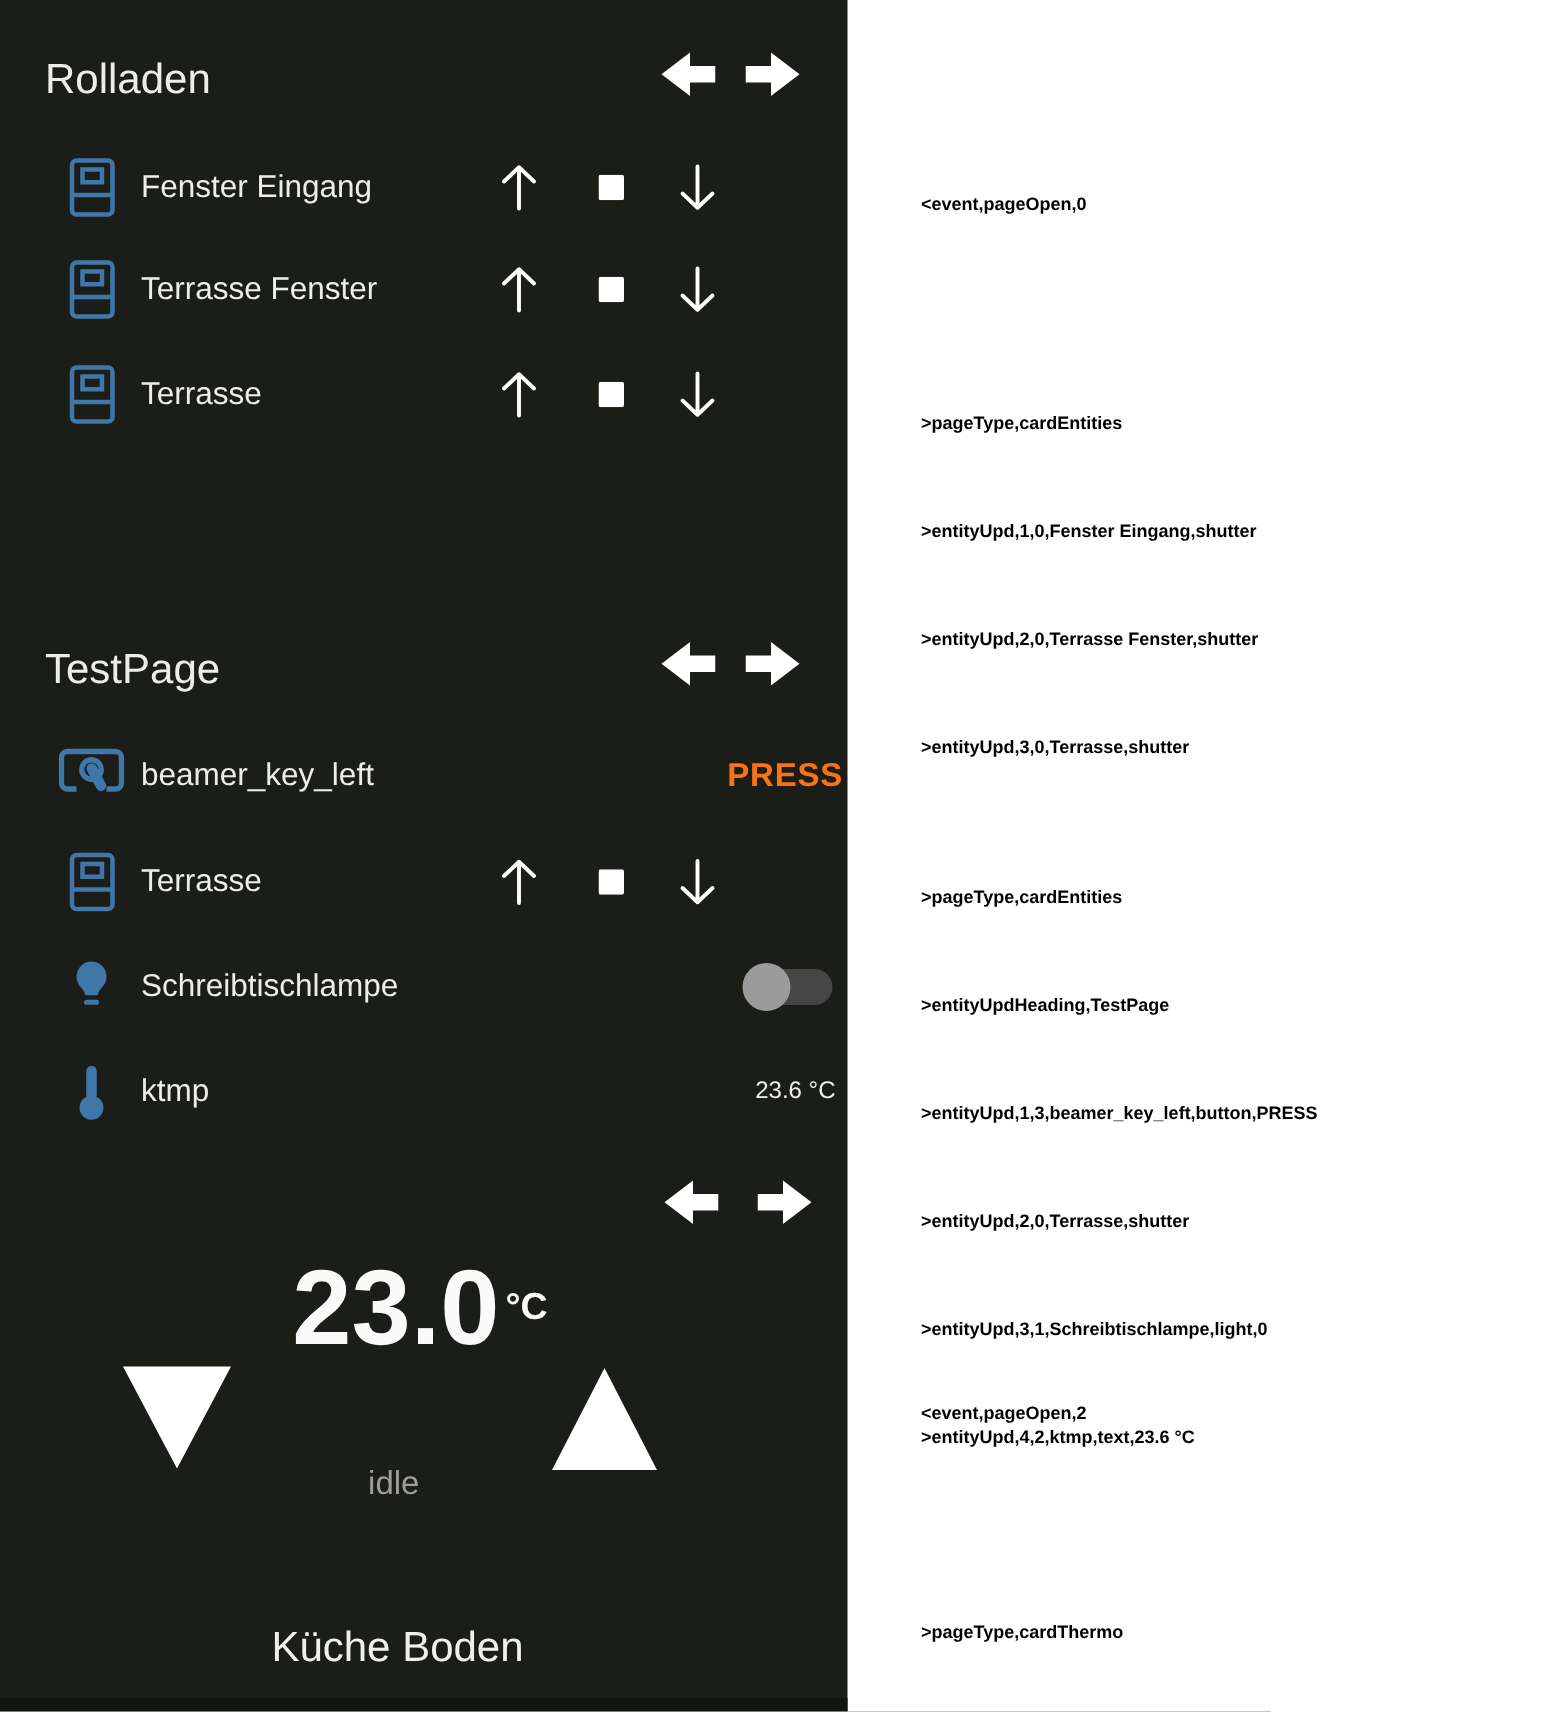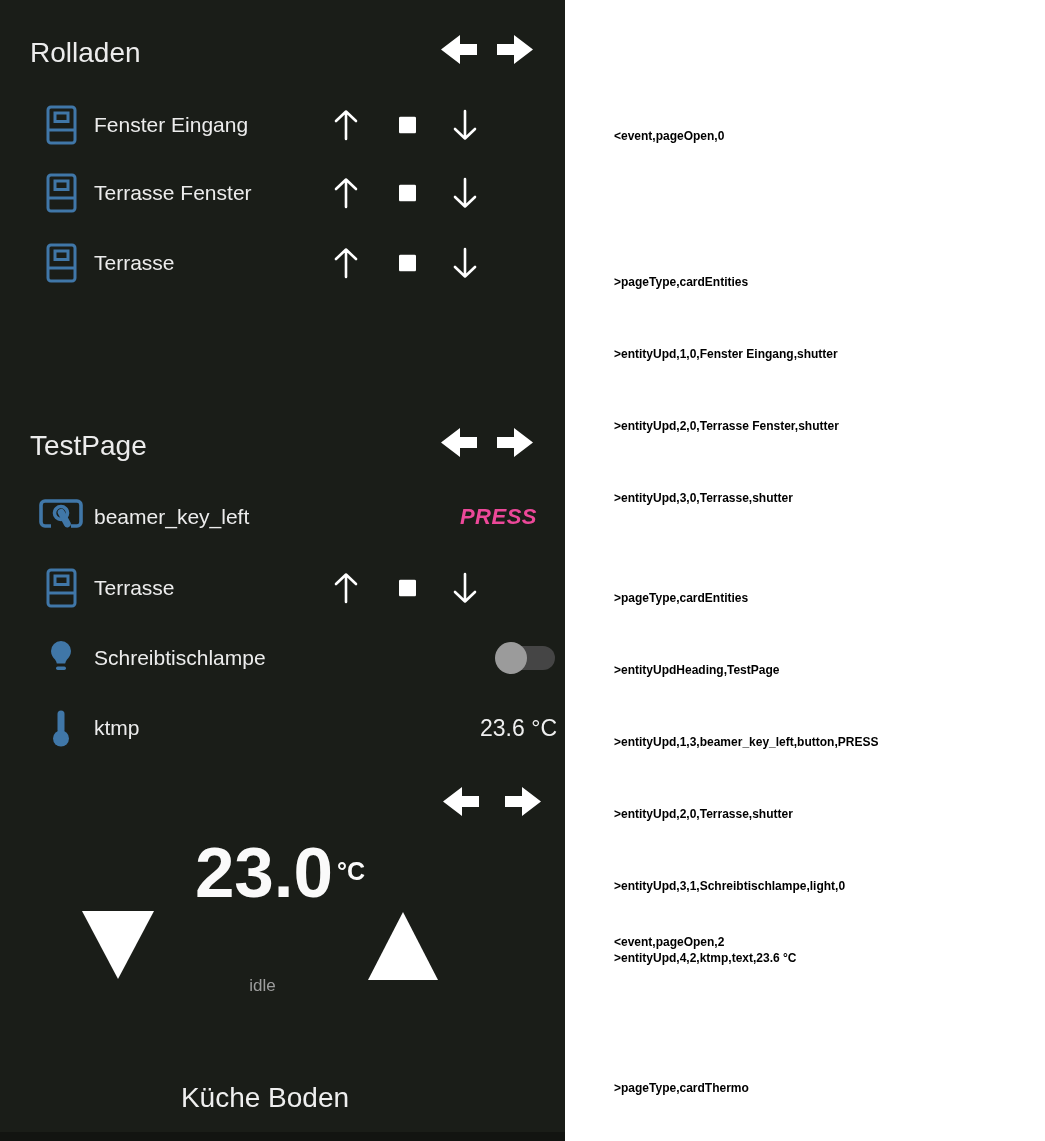--- a/index.html
+++ b/index.html
@@ -20,23 +20,23 @@
            width:46px; height:42px; display:flex; align-items:center; justify-content:center; }
   .elabel { position:absolute; left:94px; top:50%; transform:translateY(-50%);
             color:#ececec; font-size:21px; white-space:nowrap; }
   .ctl { position:absolute; top:50%; transform:translateY(-50%); display:flex;
          align-items:center; justify-content:center; cursor:pointer; }
   .ctl-up   { left:332px; width:28px; }
   .ctl-stop { left:399px; width:17px; }
   .ctl-down { left:451px; width:28px; }
 
   .evalue { position:absolute; right:35px; top:50%; transform:translateY(-50%);
-            color:#efefef; font-size:23px; white-space:nowrap;margin-left:28px; }
-  .press  { position:absolute; right:55px; top:50%; transform:translateY(-50%);
-            color:#ec4899; font-size:22px; font-weight:600; letter-spacing:0.5px; cursor:pointer;font-style:italic; }
+            color:#efefef; font-size:16px; white-space:nowrap;margin-left:28px; }
+  .press  { position:absolute; right:30px; top:50%; transform:translateY(-50%);
+            color:#f97316; font-size:22px; font-weight:600; letter-spacing:0.5px; cursor:pointer; }
 
   .toggle { position:absolute; right:37px; top:50%; transform:translateY(-50%);
             width:57px; height:24px; cursor:pointer; }
   .toggle .track { position:absolute; left:0; top:0; width:57px; height:24px;
                    border-radius:12px; background:#454545; }
   .toggle .knob  { position:absolute; left:-3px; top:-4px; width:32px; height:32px;
                    border-radius:50%; background:#9b9b9b; }
 
   
   .bigtemp { position:absolute; left:120px; top:834px; width:320px; text-align:center;
@@ -44,21 +44,21 @@
   .bigtemp .unit { font-size:25px; font-weight:bold; vertical-align:top;
                    position:relative; top:-2px; margin-left:4px; }
   .tri { position:absolute; width:0; height:0; cursor:pointer; }
   .tri-down { left:82px;  top:911px; border-left:36px solid transparent;
               border-right:36px solid transparent; border-top:68px solid #ffffff; }
   .tri-up   { left:368px; top:912px; border-left:35px solid transparent;
               border-right:35px solid transparent; border-bottom:68px solid #ffffff; }
   .setpoint { position:absolute; left:150px; top:944px; width:225px; text-align:center;
               color:#9d9d9d; font-size:22px; }
   .thermo-state { position:absolute; left:150px; top:976px; width:225px; text-align:center;
-                  color:#9d9d9d; font-size:17px; }
+                  color:#9d9d9d; font-size:22px; }
   .thermo-name { position:absolute; left:0; top:1082px; width:530px; text-align:center;
                  color:#efefef; font-size:28px; white-space:nowrap; }
 
   
   .code { position:absolute; left:614px; color:#000000; font-weight:bold; font-size:12px;
           line-height:24px; white-space:pre; }
   .code-gap { height:26px; }
 </style>
 </head>
 <body>

